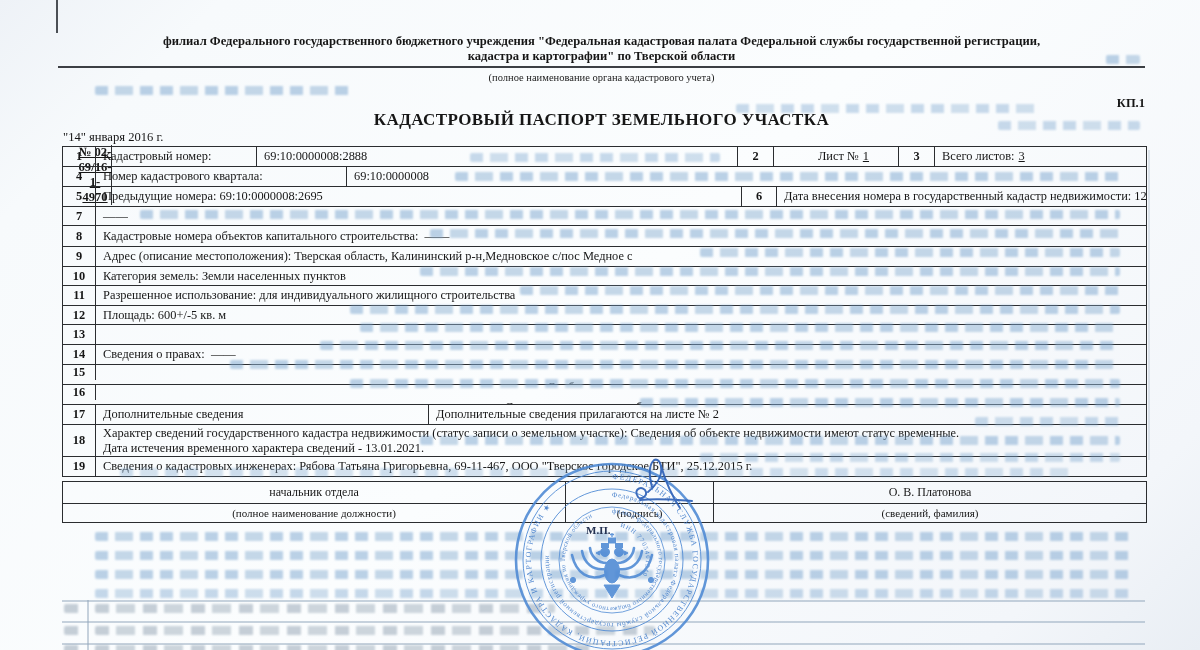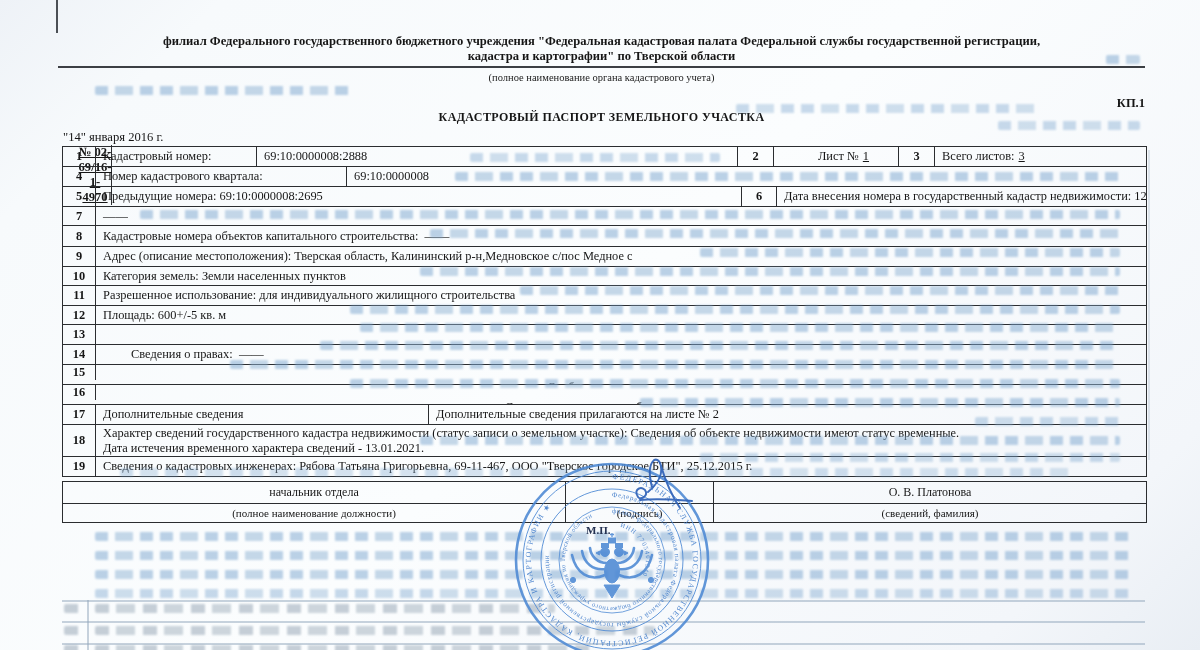--- a/index.html
+++ b/index.html
@@ -7,21 +7,21 @@
     position:relative;width:1200px;height:650px;overflow:hidden;
     background:linear-gradient(135deg,#eef2f7 0%,#f7fafc 12%,#fbfdfe 50%,#f3f6fa 88%,#e9eef4 100%);
     font-family:"Liberation Serif","DejaVu Serif",serif;color:#161616;
   }
   .abs{position:absolute;}
   
   .hdr{left:58px;top:34px;width:1087px;text-align:center;font-weight:700;font-size:12.6px;line-height:15px;}
   .hdr-rule{left:58px;top:66px;width:1087px;height:2px;background:#3c3f44;}
   .hdr-cap{left:58px;top:72px;width:1087px;text-align:center;font-size:10.5px;color:#222;}
   .kp{left:905px;top:96px;width:240px;text-align:right;font-weight:700;font-size:12.5px;}
-  .doc-title{left:58px;top:110px;width:1087px;text-align:center;font-weight:700;font-size:12px;letter-spacing:.4px;}
+  .doc-title{left:58px;top:110px;width:1087px;text-align:center;font-weight:700;font-size:17px;letter-spacing:.4px;}
   .date-line{left:63px;top:130px;font-size:12.6px;}
   .date-line .num{margin-left:16px;text-decoration:underline;}
   
   .tbl{left:62px;top:146px;width:1083px;border:1.3px solid #2b2d30;background:transparent;}
   .row{display:flex;align-items:center;border-top:1px solid #2b2d30;font-size:12.4px;}
   .row:first-child{border-top:none;}
   .c{box-sizing:border-box;padding:0 0 0 7px;white-space:nowrap;overflow:hidden;}
   .cl{border-left:1px solid #2b2d30;align-self:stretch;display:flex;align-items:center;}
   .num{box-sizing:border-box;width:33px;min-width:33px;text-align:center;font-weight:700;
        border-right:1px solid #2b2d30;align-self:stretch;display:flex;align-items:center;justify-content:center;padding:0;}
@@ -153,21 +153,21 @@
       <div class="num">11</div>
       <div class="c grow">Разрешенное использование: для индивидуального жилищного строительства</div>
     </div>
     <div class="row" style="height:18px;">
       <div class="num">12</div>
       <div class="c grow">Площадь: 600+/-5 кв. м</div>
     </div>
     <div class="row" style="height:19px;">
       <div class="num">13</div>
     </div>
-    <div class="row" style="height:19px;gap:28px;">
+    <div class="row" style="height:19px;">
       <div class="num">14</div>
       <div class="c grow">Сведения о правах:&nbsp; ——</div>
     </div>
     <div class="row" style="height:19px;flex-direction:column;">
       <div class="num">15</div>
       <div class="c grow">Особые отметки:&nbsp; ——</div>
     </div>
     <div class="row" style="height:19px;flex-direction:column;">
       <div class="num">16</div>
       <div class="c grow">Сведения о природных объектах:&nbsp; ——</div>

